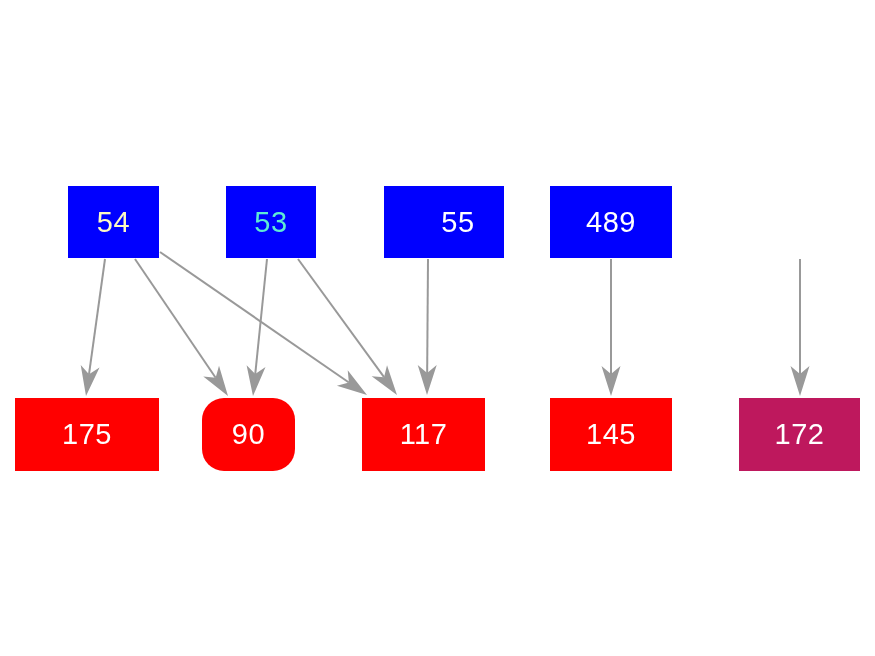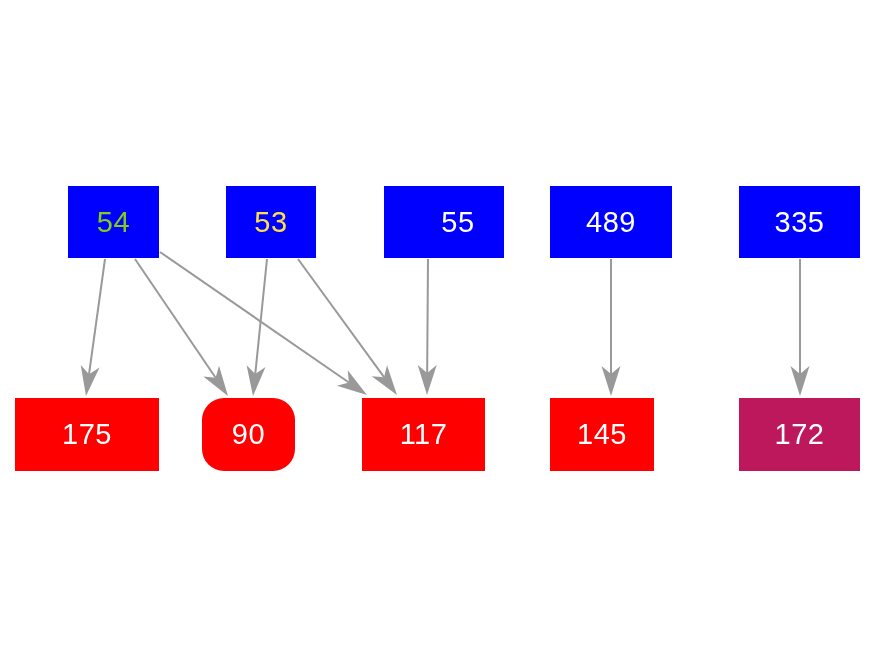--- a/index.html
+++ b/index.html
@@ -74,43 +74,40 @@
         <line x1="611" y1="259" x2="611" y2="374" stroke="#999999" stroke-width="2"></line>
         <polygon points="611,396 601.5,366 611,374 620.5,366" fill="#999999"></polygon>
       </g>
       <g>
         <line x1="800" y1="259" x2="800" y2="374" stroke="#999999" stroke-width="2"></line>
         <polygon points="800,396 790.5,366 800,374 809.5,366" fill="#999999"></polygon>
       </g>
     </svg>
   <div class="nodes-layer" id="nodes-layer">
       <div class="node" style="left: 68px; top: 186px; width: 91px; height: 72px; background: rgb(0, 0, 255);">
-        <span style="color: #84cc16;">54</span>
+        <span style="color: #fef9c3;">54</span>
       </div>
       <div class="node" style="left: 226px; top: 186px; width: 90px; height: 72px; background: rgb(0, 0, 255);">
-        <span style="color: #fde047;">53</span>
+        <span style="color: #5eead4;">53</span>
       </div>
       <div class="node" style="left: 384px; top: 186px; width: 92px; height: 72px; background: rgb(0, 0, 255); padding-left: 28px;">
         <span style="color: rgb(255, 255, 255);">55</span>
       </div>
       <div class="node" style="left: 550px; top: 186px; width: 122px; height: 72px; background: rgb(0, 0, 255);">
         <span style="color: rgb(255, 255, 255);">489</span>
-      </div>
-      <div class="node" style="left: 739px; top: 186px; width: 121px; height: 72px; background: rgb(0, 0, 255);">
-        <span style="color: rgb(255, 255, 255);">335</span>
       </div>
       <div class="node" style="left: 15px; top: 398px; width: 144px; height: 73px; background: rgb(255, 0, 0); align-items: center;">
         <span style="color: rgb(255, 255, 255);">175</span>
       </div>
       <div class="node" style="left: 202px; top: 398px; width: 93px; height: 73px; background: rgb(255, 0, 0); border-radius: 22px;">
         <span style="color: rgb(255, 255, 255);">90</span>
       </div>
       <div class="node" style="left: 362px; top: 398px; width: 123px; height: 73px; background: rgb(255, 0, 0);">
         <span style="color: rgb(255, 255, 255);">117</span>
       </div>
-      <div class="node" style="left: 550px; top: 398px; width: 104px; height: 73px; background: rgb(255, 0, 0);">
+      <div class="node" style="left: 550px; top: 398px; width: 122px; height: 73px; background: rgb(255, 0, 0);">
         <span style="color: rgb(255, 255, 255);">145</span>
       </div>
       <div class="node" style="left: 739px; top: 398px; width: 121px; height: 73px; background: #be185d;">
         <span style="color: rgb(255, 255, 255);">172</span>
       </div>
     </div>
 </div>
 
 </body></html>

